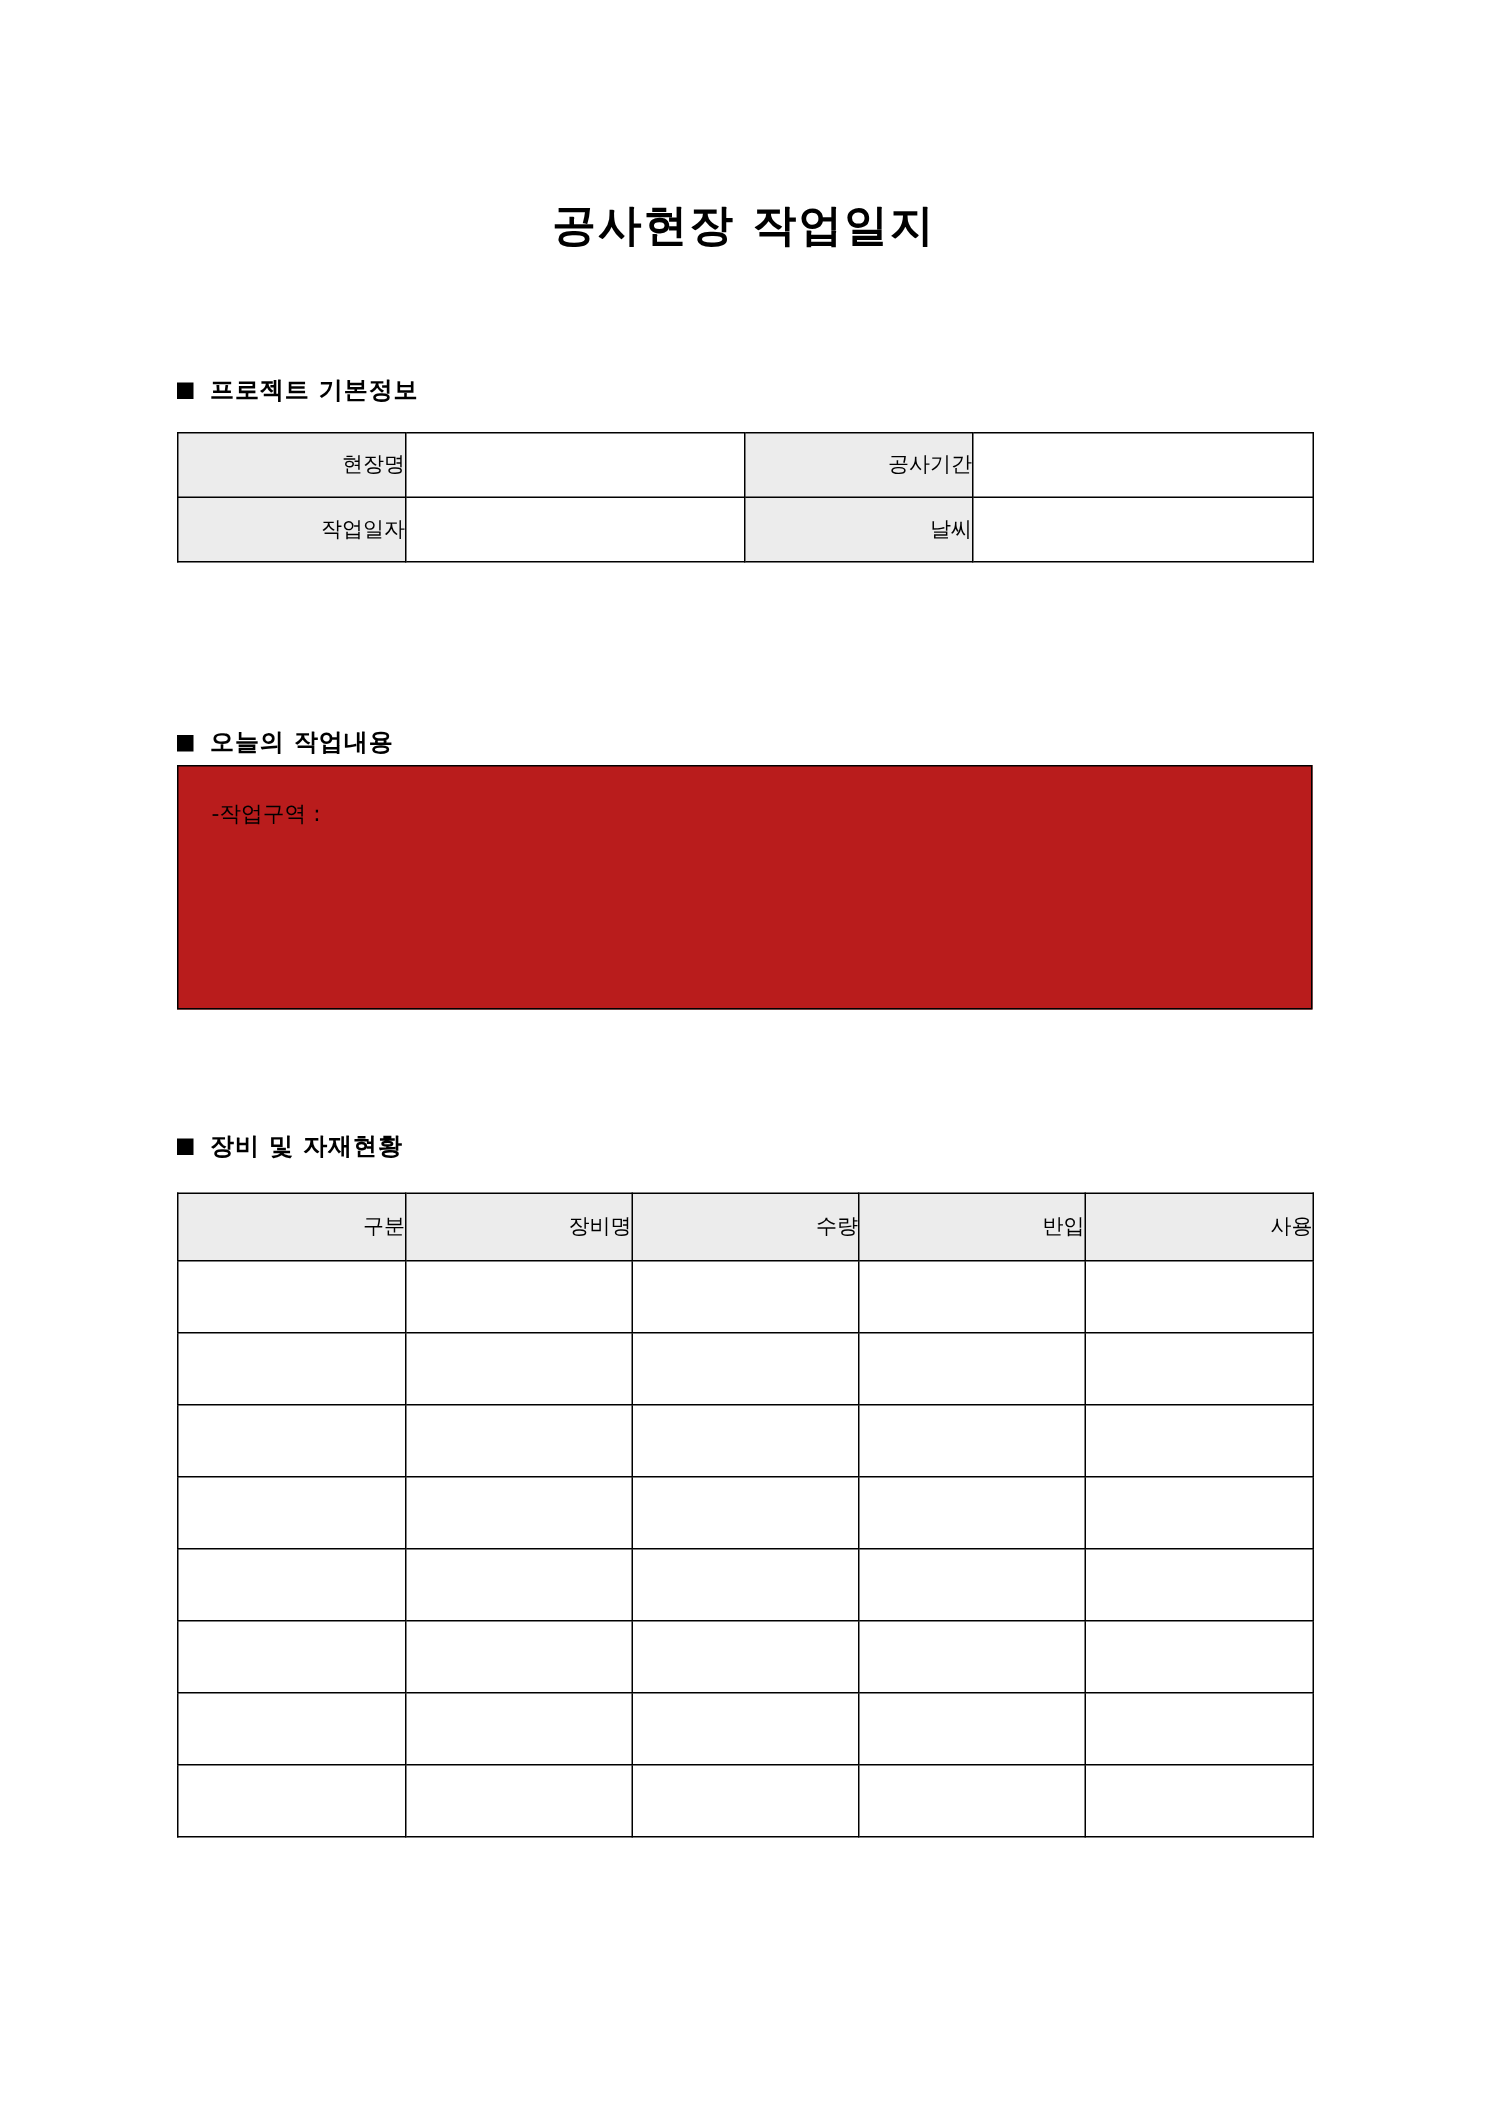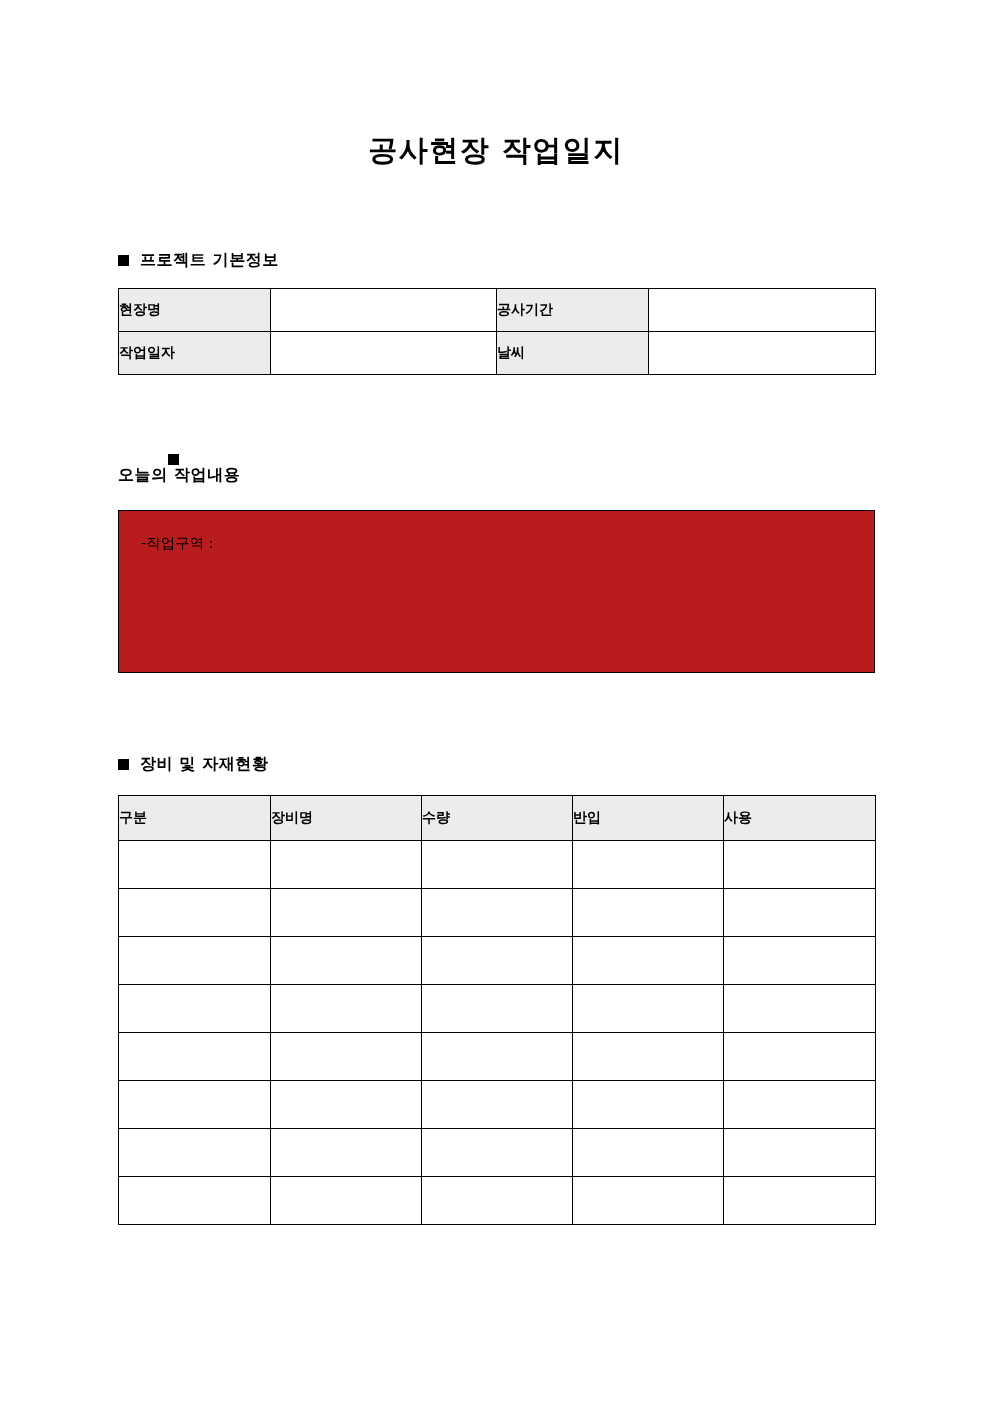--- a/index.html
+++ b/index.html
@@ -53,38 +53,38 @@
     height: 11px;
     background: #000000;
     margin-right: 11px;
     flex: none;
   }
   .section-heading .heading-text {
     display: inline-block;
   }
 
   #heading-project  { top: 250px; }
-  #heading-work     { top: 454px; flex-direction: column; }
+  #heading-work     { top: 485px; }
   #heading-equip    { top: 754px; }
 
   
   table.form-table {
     position: absolute;
     border-collapse: collapse;
     table-layout: fixed;
     background: #ffffff;
   }
   table.form-table td,
   table.form-table th {
     border: 1px solid #000000;
     font-size: 14px;
-    font-weight: bold;
+    font-weight: normal;
     padding: 0;
     vertical-align: middle;
-    text-align: left;
+    text-align: right;
     background: #ffffff;
   }
   .lbl-cell {
     background: #ececec !important;
     font-size: 14px;
   }
   .hdr-cell {
     background: #ececec !important;
     font-size: 14.5px;
   }

